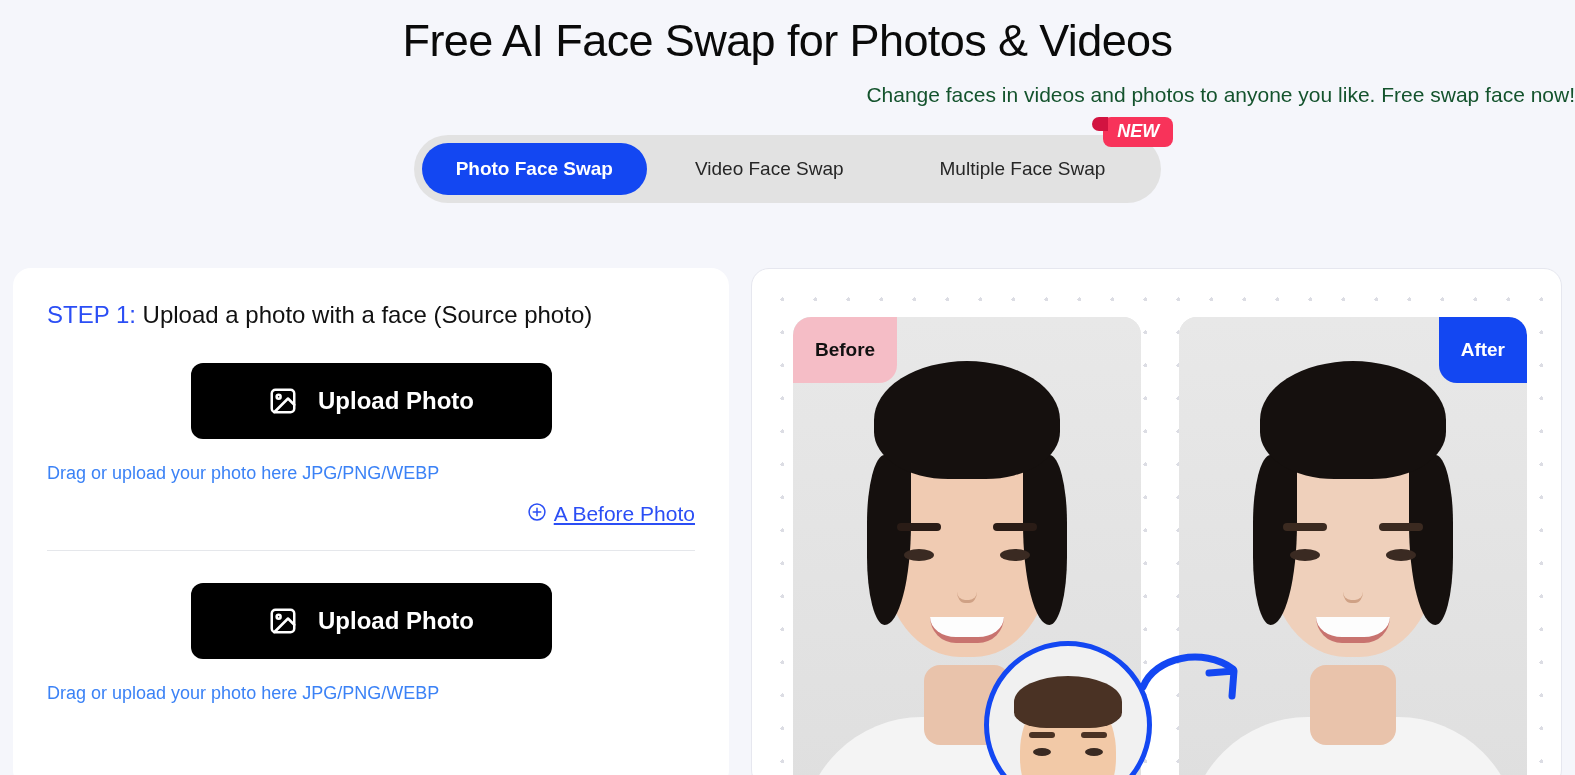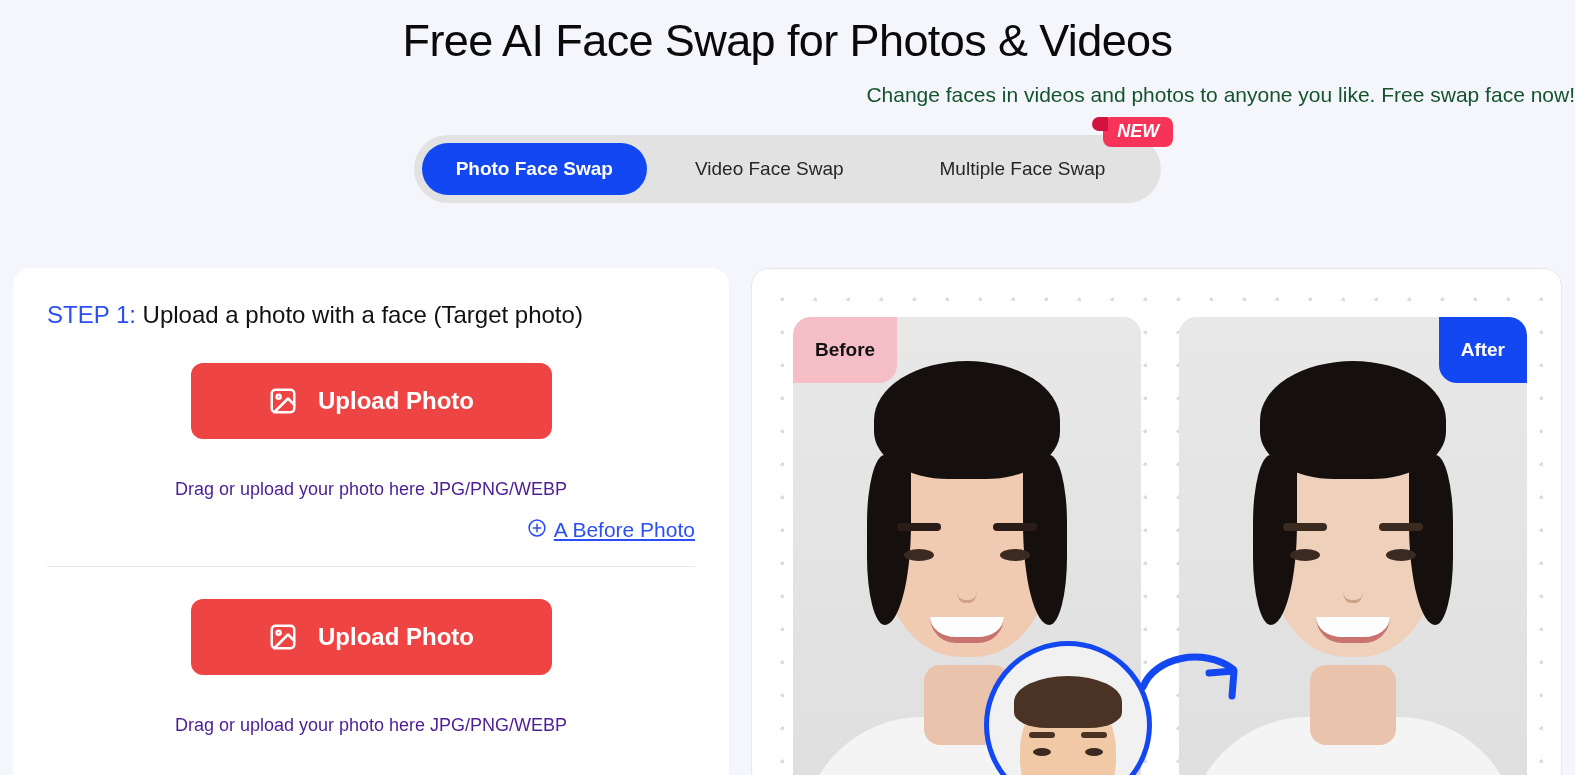--- a/index.html
+++ b/index.html
@@ -115,35 +115,35 @@
     color: #111111;
     line-height: 1.38;
     max-width: 640px;
   }
   .step-title .step-key { color: #2b4ef5; }
   .upload-row { display: flex; justify-content: center; margin-top: 32px; }
   .upload-btn {
     display: flex; align-items: center; justify-content: center;
     gap: 20px;
     width: 361px; height: 76px;
-    background: #ef4444;
+    background: #000000;
     color: #ffffff;
     font-size: 24px;
     font-weight: bold;
     border: none;
     border-radius: 12px;
     cursor: pointer;
     font-family: "Liberation Sans", sans-serif;
   }
   .upload-btn svg { display: block; }
   .hint {
-    text-align: center;
+    text-align: left;
     font-size: 18px;
-    color: #4c1d95;
-    margin-top: 40px;
+    color: #3b82f6;
+    margin-top: 24px;
   }
   .random-row {
     display: flex; justify-content: flex-end; align-items: center;
     gap: 7px;
     margin-top: 18px;
   }
   .random-link {
     font-size: 21px;
     color: #2b4ef5;
     text-decoration: underline;
@@ -278,21 +278,21 @@
       <div class="tab plain">Multiple Face Swap</div>
       <div class="new-badge">NEW</div>
     </div>
   </div>
 
   <div class="panels">
 
     <div class="card-left">
 
       <div class="step-title">
-        <span class="step-key">STEP 1:</span><span> Upload a photo with a face (Target photo)</span>
+        <span class="step-key">STEP 1:</span><span> Upload a photo with a face (Source photo)</span>
       </div>
 
       <div class="upload-row">
         <button class="upload-btn">
           <span>
             <svg width="30" height="30" viewBox="0 0 24 24" fill="none" stroke="#ffffff" stroke-width="2" stroke-linecap="round" stroke-linejoin="round">
               <rect x="3" y="3" width="18" height="18" rx="3"></rect>
               <circle cx="8.5" cy="8.5" r="1.6"></circle>
               <path d="M21 15l-5-5L5 21"></path>
             </svg>

